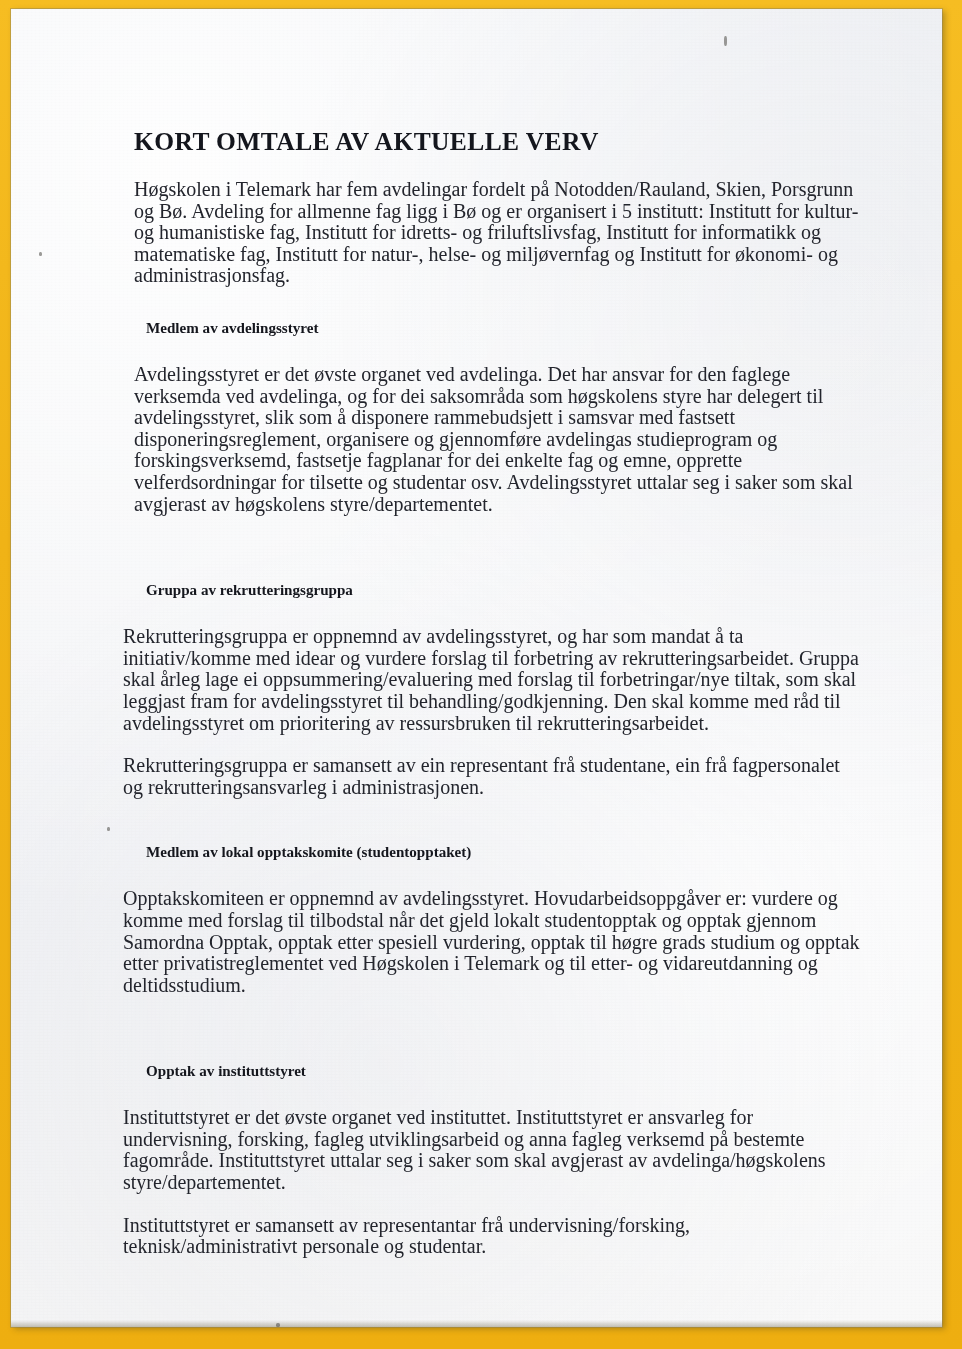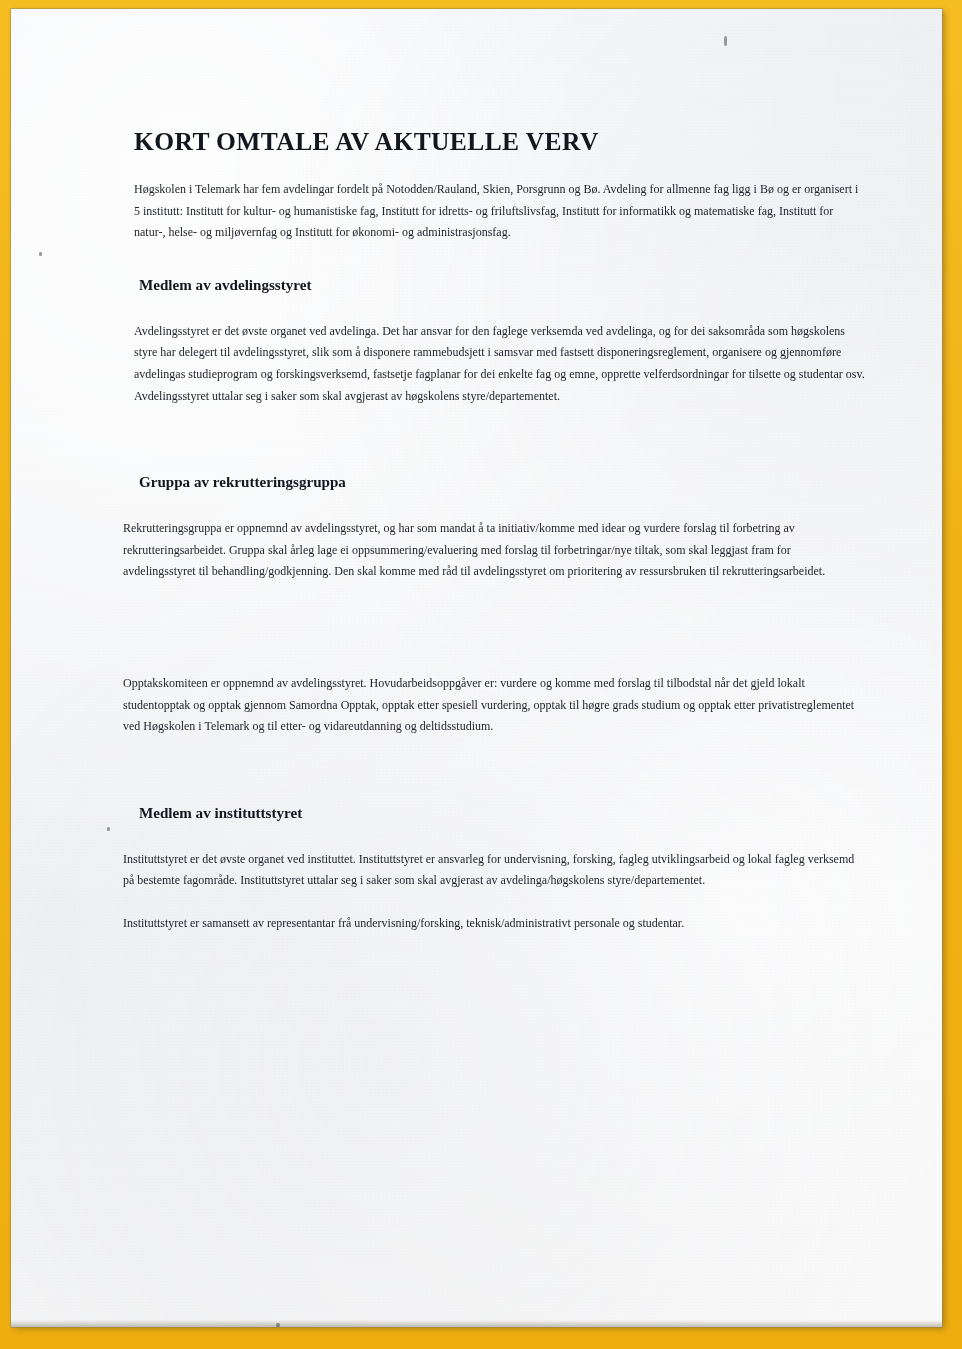--- a/index.html
+++ b/index.html
@@ -83,38 +83,38 @@
     margin: 0 0 23px 11px;
     color: #14161d;
     font-family: "Liberation Serif", "DejaVu Serif", serif;
   }
 
   p, h2 {
     margin: 0;
   }
 
   .para {
-    font-size: 12px;
+    font-size: 20px;
     line-height: 21.6px;
     text-align: left;
     color: #23252d;
     margin-bottom: 0;
   }
 
   .intro {
     margin-left: 11px;
     width: 726px;
   }
 
   .sec-head {
     font-size: 15.1px;
     font-weight: 700;
     line-height: 21px;
     color: #14161d;
-    margin-left: 16px;
+    margin-left: 23px;
   }
 
   .body-block {
     width: 737px;
   }
   .gap-intro-to-h1 { height: 31px; }
   .gap-h-to-p     { height: 25px; }
   .gap-p-to-p     { height: 21px; }
   .gap-p-to-h     { height: 44px; }
 
@@ -149,28 +149,30 @@
       <h2 class="sec-head">Medlem av avdelingsstyret</h2>
       <div class="gap-h-to-p"></div>
       <p class="para body-block intro">Avdelingsstyret er det øvste organet ved avdelinga. Det har ansvar for den faglege verksemda ved avdelinga, og for dei saksområda som høgskolens styre har delegert til avdelingsstyret, slik som å disponere rammebudsjett i samsvar med fastsett disponeringsreglement, organisere og gjennomføre avdelingas studieprogram og forskingsverksemd, fastsetje fagplanar for dei enkelte fag og emne, opprette velferdsordningar for tilsette og studentar osv. Avdelingsstyret uttalar seg i saker som skal avgjerast av høgskolens styre/departementet.</p>
       <div class="gap-p-to-p"></div>
 
       <div class="gap-p-to-h"></div>
       <h2 class="sec-head">Gruppa av  rekrutteringsgruppa</h2>
       <div class="gap-h-to-p"></div>
       <p class="para body-block">Rekrutteringsgruppa er oppnemnd av avdelingsstyret, og har som mandat å ta initiativ/komme med idear og vurdere forslag til forbetring av rekrutteringsarbeidet. Gruppa skal årleg lage ei oppsummering/evaluering med forslag til forbetringar/nye tiltak, som skal leggjast fram for avdelingsstyret til behandling/godkjenning. Den skal komme med råd til avdelingsstyret om prioritering av ressursbruken til rekrutteringsarbeidet.</p>
       <div class="gap-p-to-p"></div>
+      <p class="para body-block">Rekrutteringsgruppa er samansett av ein representant frå studentane, ein frå fagpersonalet og rekrutteringsansvarleg i administrasjonen.</p>
 
       <div class="gap-p-to-h"></div>
+      <h2 class="sec-head">Medlem av lokal opptakskomite (studentopptaket)</h2>
       <div class="gap-h-to-p"></div>
       <p class="para body-block">Opptakskomiteen er oppnemnd av avdelingsstyret. Hovudarbeidsoppgåver er: vurdere og komme med forslag til tilbodstal når det gjeld lokalt studentopptak og opptak gjennom Samordna Opptak, opptak etter spesiell vurdering, opptak til høgre grads studium og opptak etter privatistreglementet ved Høgskolen i Telemark og til etter- og vidareutdanning og deltidsstudium.</p>
       <div class="gap-p-to-p"></div>
 
       <div class="gap-p-to-h"></div>
-      <h2 class="sec-head">Medlem av instituttstyret</h2>
+      <h2 class="sec-head">Opptak av instituttstyret</h2>
       <div class="gap-h-to-p"></div>
-      <p class="para body-block">Instituttstyret er det øvste organet ved instituttet. Instituttstyret er ansvarleg for undervisning, forsking, fagleg utviklingsarbeid og lokal fagleg verksemd på bestemte fagområde. Instituttstyret uttalar seg i saker som skal avgjerast av avdelinga/høgskolens styre/departementet.</p>
+      <p class="para body-block">Instituttstyret er det øvste organet ved instituttet. Instituttstyret er ansvarleg for undervisning, forsking, fagleg utviklingsarbeid og anna fagleg verksemd på bestemte fagområde. Instituttstyret uttalar seg i saker som skal avgjerast av avdelinga/høgskolens styre/departementet.</p>
       <div class="gap-p-to-p"></div>
       <p class="para body-block">Instituttstyret er samansett av representantar frå undervisning/forsking, teknisk/administrativt personale og studentar.</p>
 
     </div>
   </div>
 </div>
 
 </body></html>

